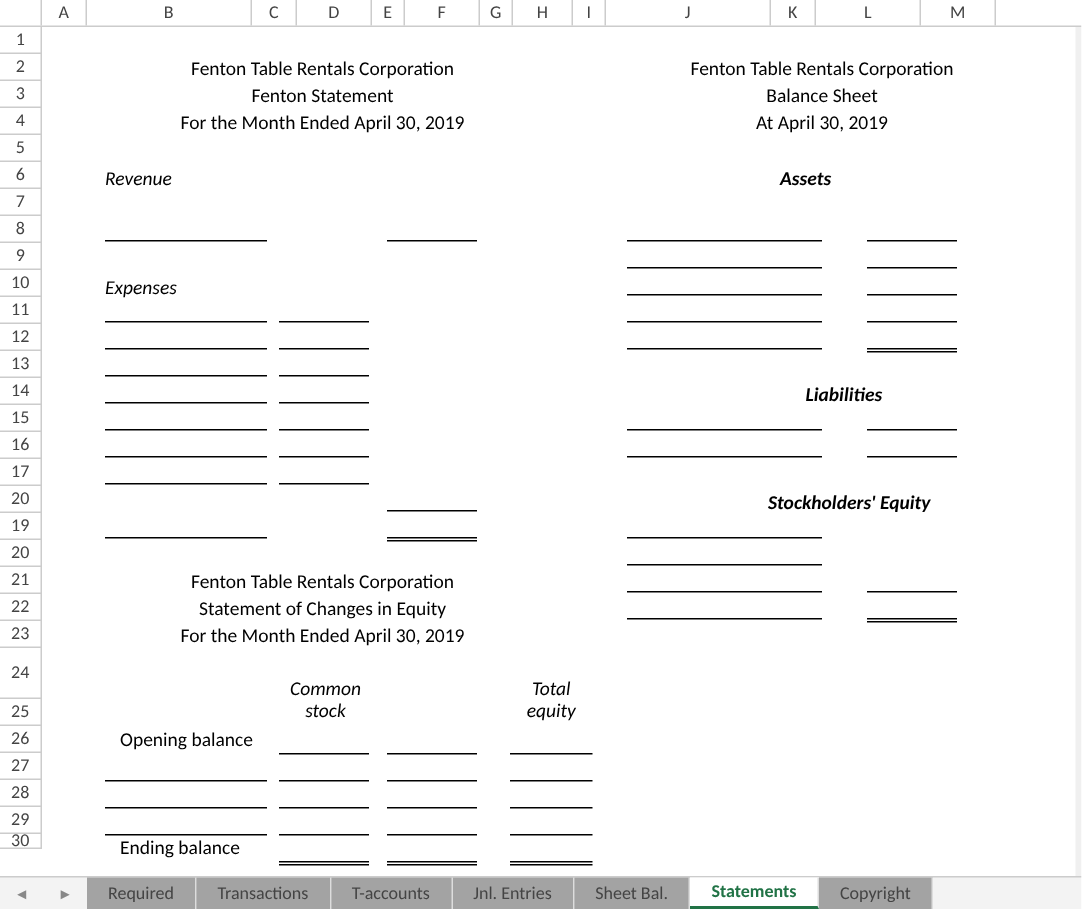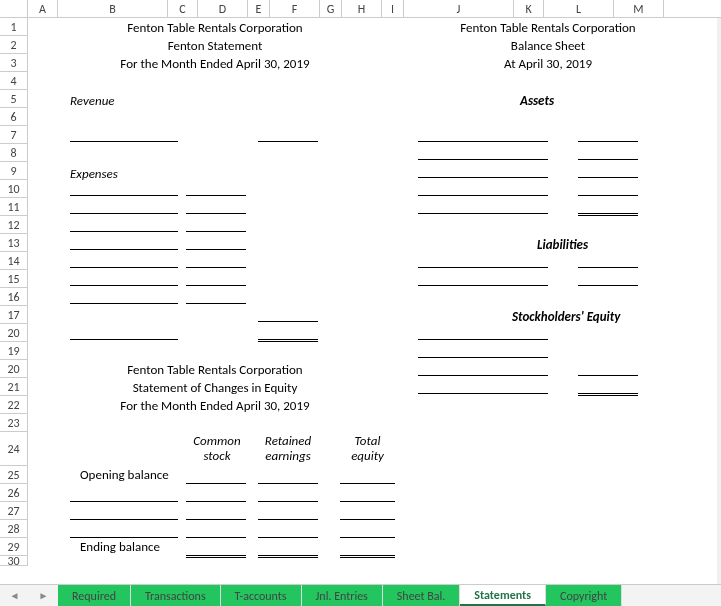--- a/index.html
+++ b/index.html
@@ -45,20 +45,21 @@
     text-align: center;
     line-height: 18px;
     border-right: 1px solid #ccc;
     border-bottom: 1px solid #ccc;
     background: #fff;
   }
   .rh24 { height: 34px; line-height: 34px; }
   .cells {
     position: relative;
     flex: 1;
+    margin-top: 19px;
   }
   .hdr { text-align: center; }
   .bold-italic { font-style: italic; font-weight: bold; }
   .left-block {
     position: absolute;
     left: 42px;
     width: 290px;
     text-align: center;
   }
   .right-block {
@@ -109,21 +110,21 @@
     align-items: center;
     justify-content: space-around;
     color: #888;
   }
   .tab-nav span { font-size: 10px; }
   .tab {
     padding: 0 14px;
     display: flex;
     align-items: center;
     border-right: 1px solid #ddd;
-    background: #22c55e;
+    background: #a3a3a3;
     color: #444;
     cursor: pointer;
   }
   .tab.active {
     background: #fff;
     color: #217346;
     font-weight: bold;
     border-bottom: 2px solid #217346;
   }
   .scroll-right {
@@ -246,21 +247,20 @@
     <div class="bline" style="left:390px; top:357px; width:130px"></div>
     <div class="bline" style="left:550px; top:357px; width:60px"></div>
     <div class="bline" style="left:390px; top:375px; width:130px"></div>
     <div class="dline" style="left:550px; top:375px; width:60px"></div>
 
     <div class="left-block hdr" style="top:344px">Fenton Table Rentals Corporation</div>
     <div class="left-block hdr" style="top:362px">Statement of Changes in Equity</div>
     <div class="left-block hdr" style="top:380px">For the Month Ended April 30, 2019</div>
 
     <div class="colhdr" style="left:158px; top:415px; width:62px">Common stock</div>
-    <div class="colhdr" style="left:228px; top:415px; width:64px">Retained earnings</div>
     <div class="colhdr" style="left:312px; top:415px; width:55px">Total equity</div>
 
     <div class="lbl" style="left:52px; top:449px; font-style:normal">Opening balance</div>
     <div class="bline" style="left:158px; top:465px; width:60px"></div>
     <div class="bline" style="left:230px; top:465px; width:60px"></div>
     <div class="bline" style="left:312px; top:465px; width:55px"></div>
 
     <div class="bline" style="left:42px; top:483px; width:108px"></div>
     <div class="bline" style="left:158px; top:483px; width:60px"></div>
     <div class="bline" style="left:230px; top:483px; width:60px"></div>

